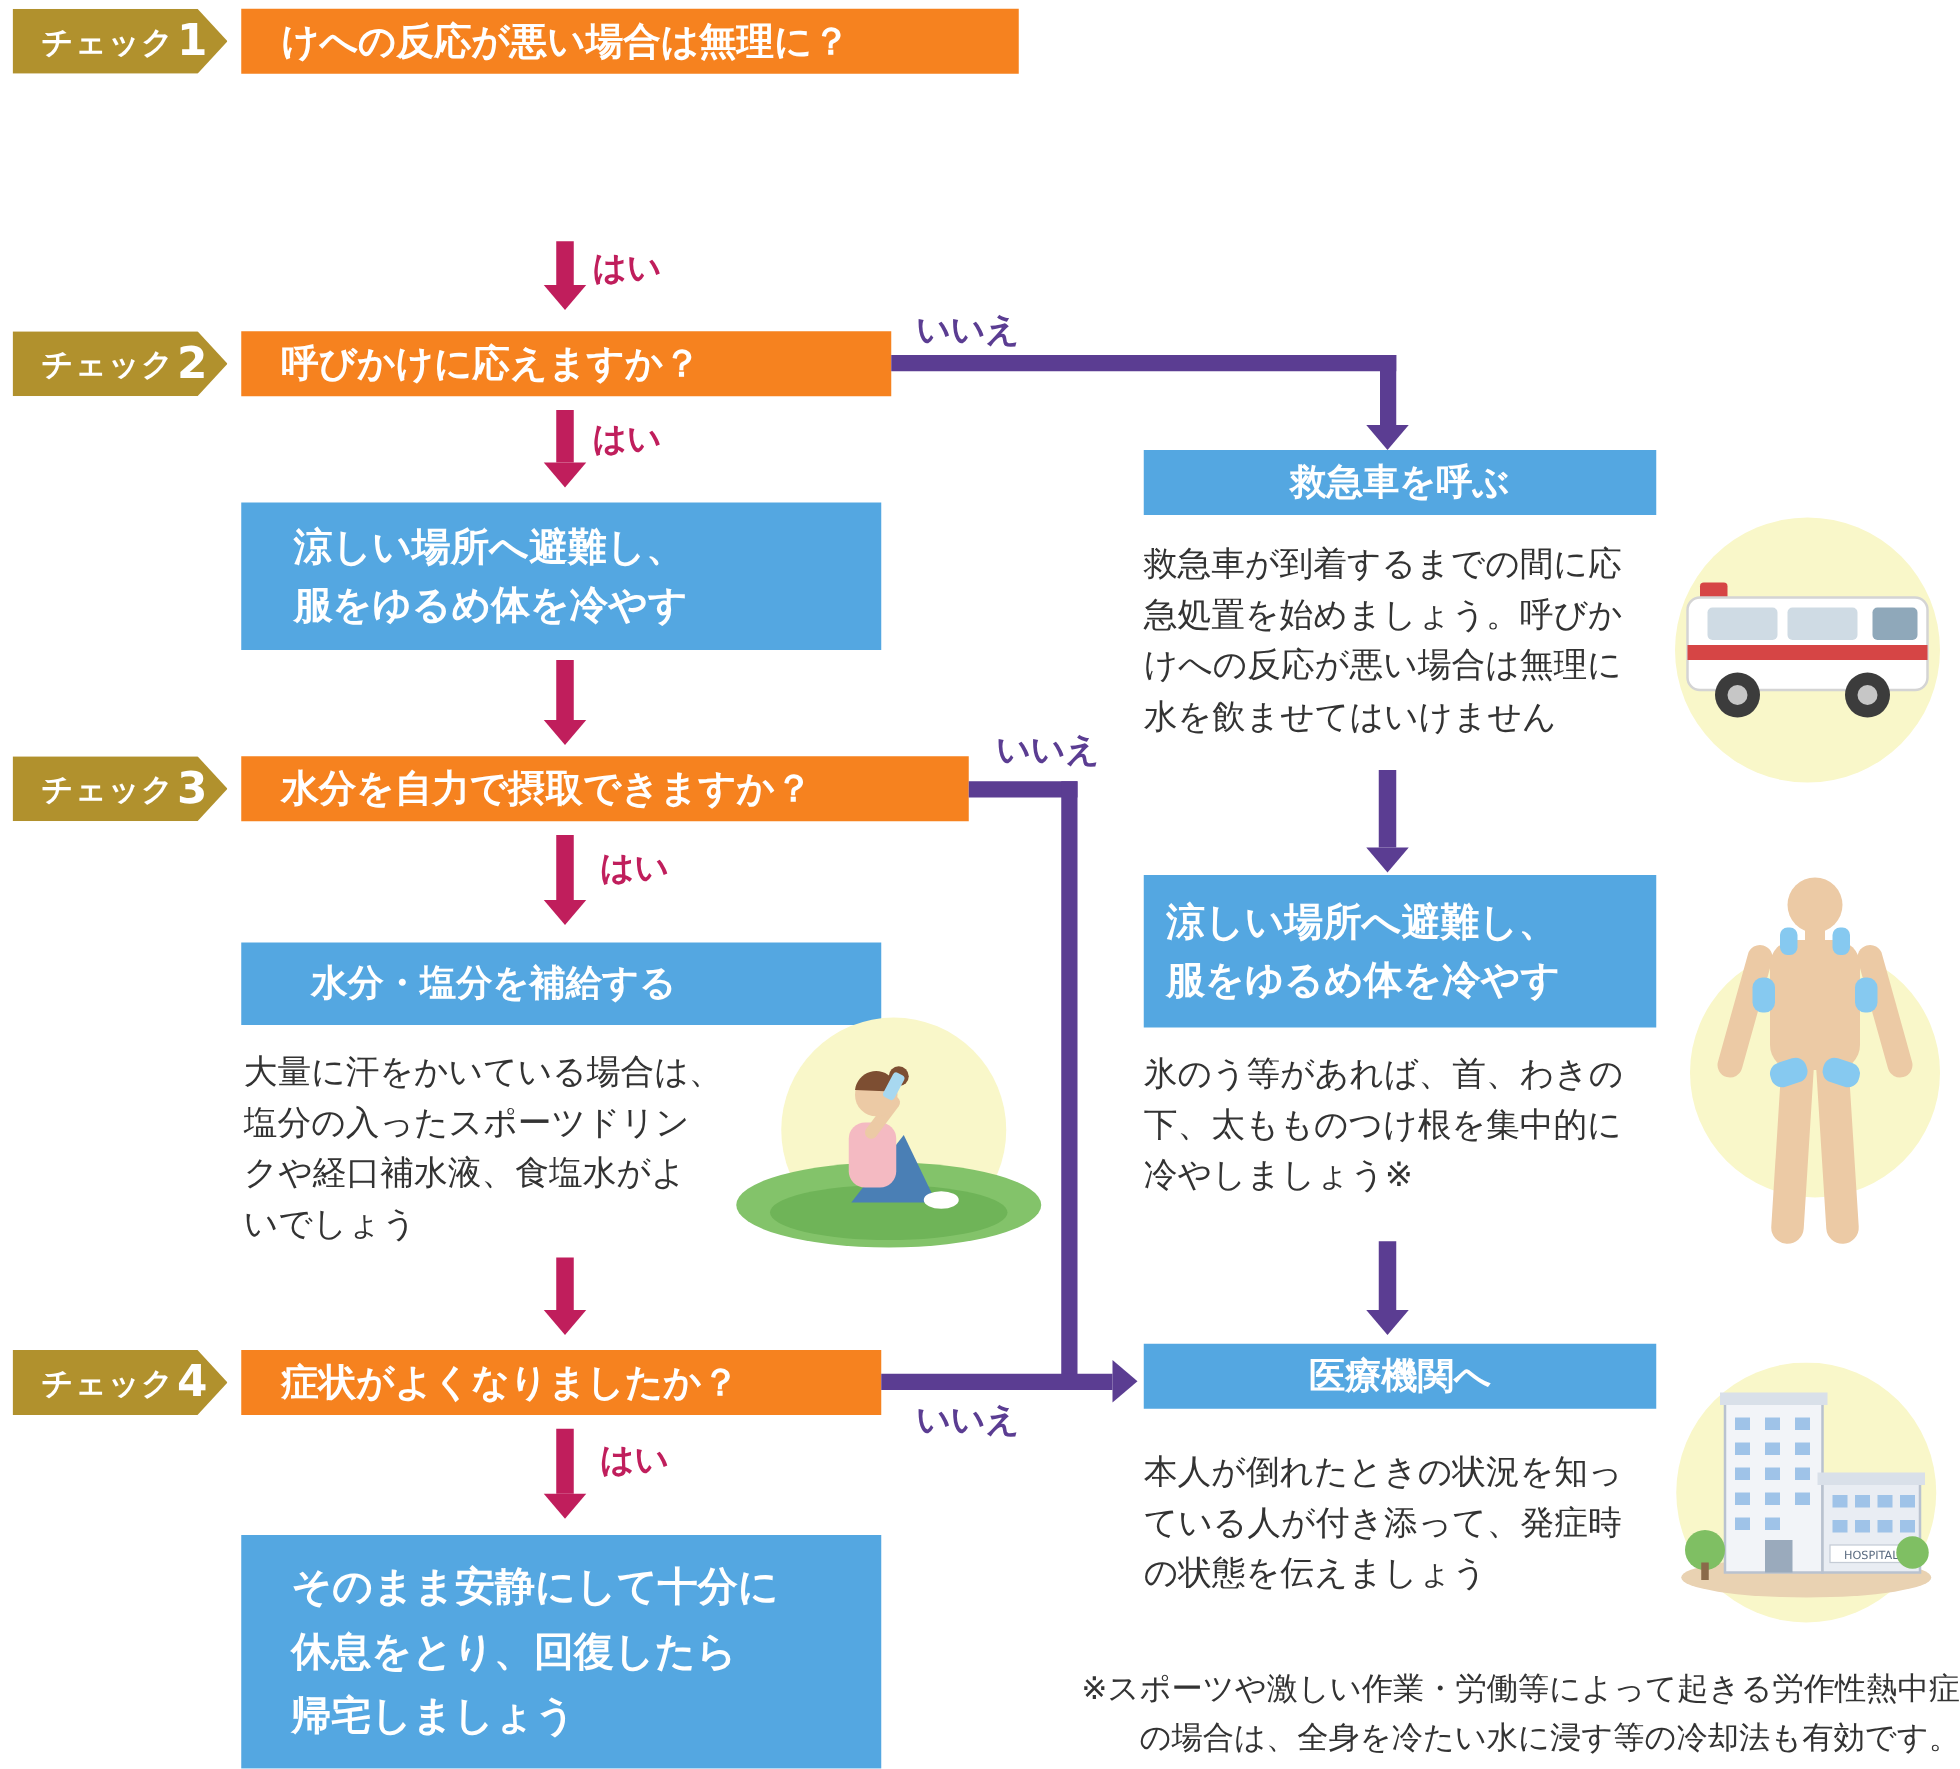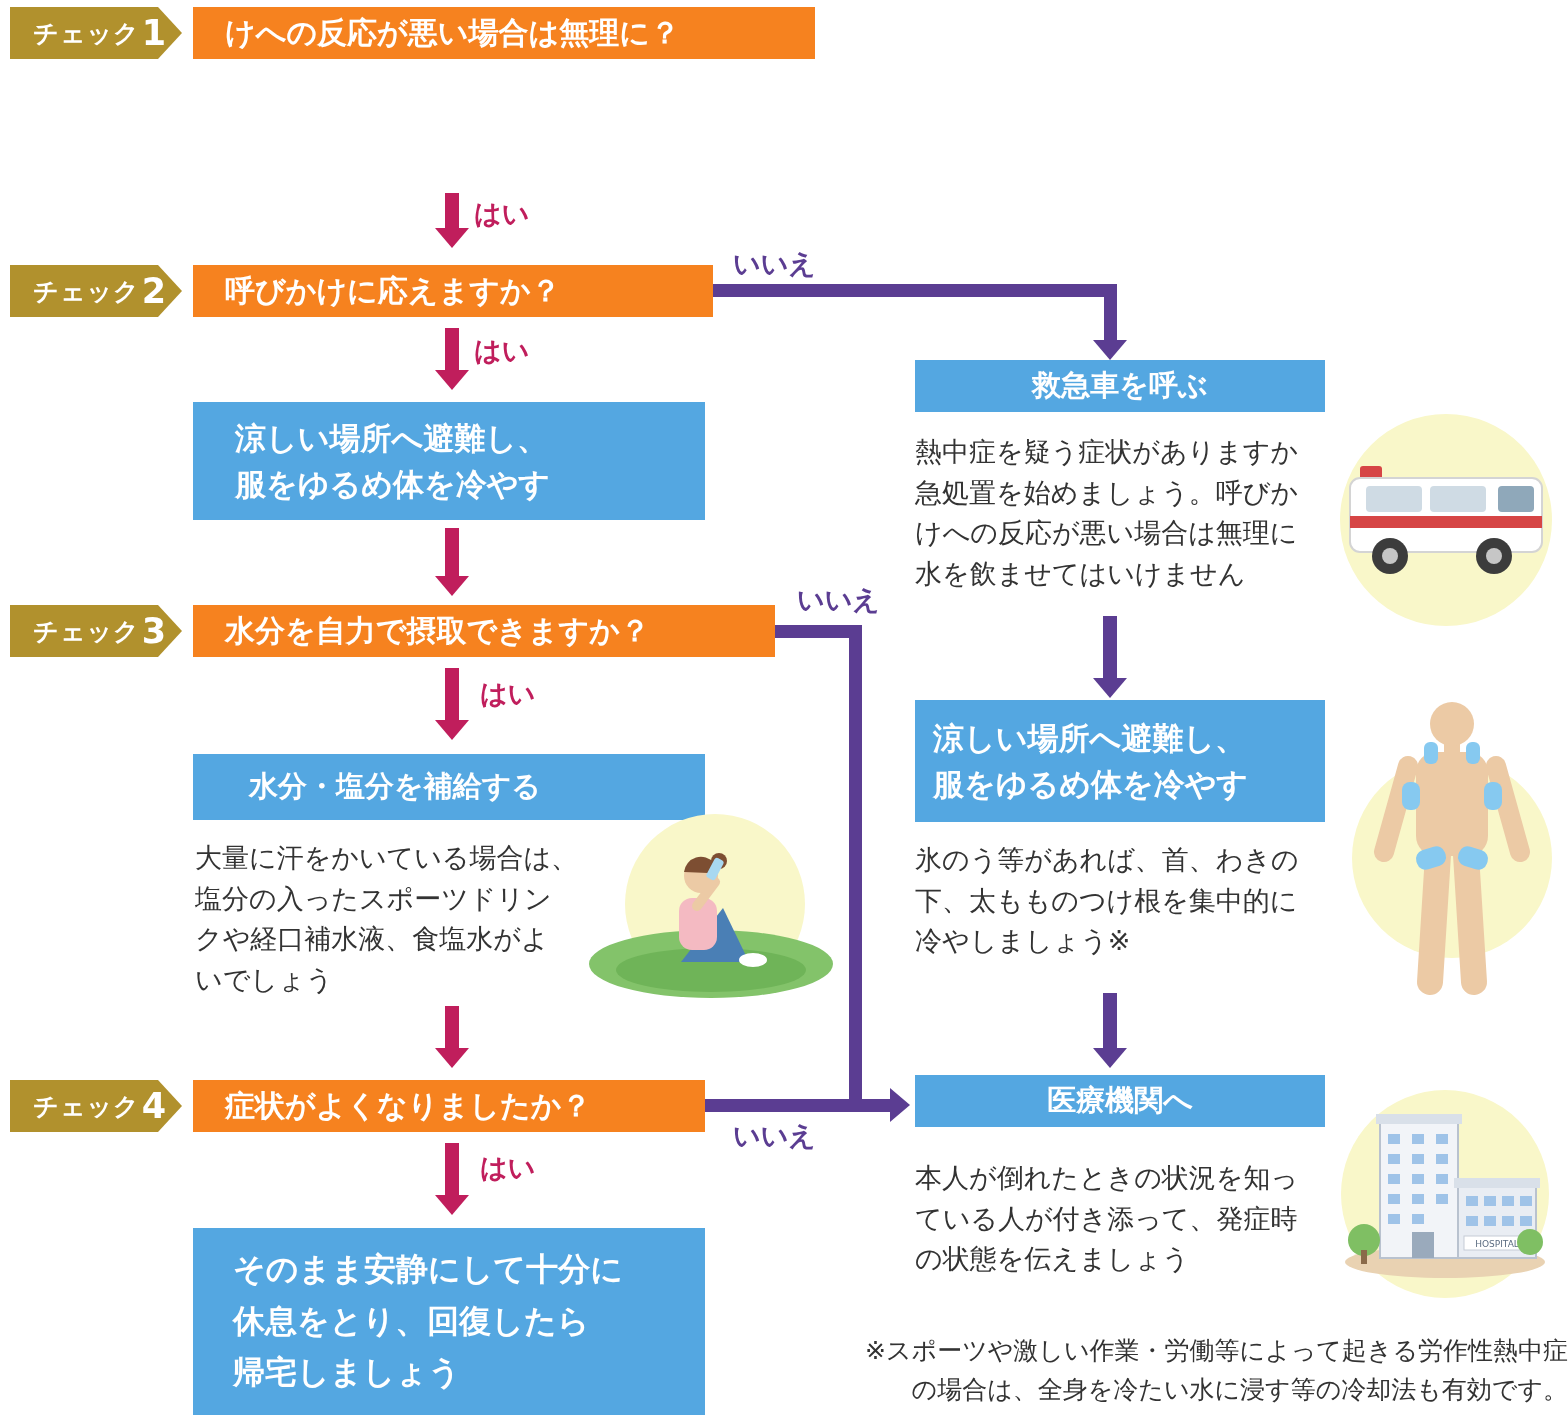--- a/index.html
+++ b/index.html
@@ -163,21 +163,21 @@
 
   <div class="bluebox center" style="left:915px;top:360px;width:410px;height:52px;font-size:29px">
     <span>救急車を呼ぶ</span>
   </div>
 
   <div class="bluebox" style="left:193px;top:1228px;width:512px;height:187px;font-size:32px;line-height:1.62;padding-left:40px">
     <span class="pre">そのまま安静にして十分に
 休息をとり、回復したら
 帰宅しましょう</span>
   </div>
-  <div class="note" style="left:915px;top:432px;width:430px">熱中症を疑う症状がありますか
+  <div class="note" style="left:915px;top:432px;width:430px">救急車が到着するまでの間に応
 急処置を始めましょう。呼びか
 けへの反応が悪い場合は無理に
 水を飲ませてはいけません</div>
 
   <svg class="illo" style="left:1332px;top:410px" width="228" height="220" viewBox="0 0 228 220">
     <circle cx="114" cy="110" r="106" fill="#f9f7c9"></circle>
     <rect x="28" y="56" width="22" height="14" rx="3" fill="#d64545"></rect>
     <rect x="18" y="68" width="192" height="74" rx="10" fill="#ffffff" stroke="#d4d4d4" stroke-width="2"></rect>
     <rect x="18" y="106" width="192" height="12" fill="#d64545"></rect>
     <rect x="34" y="76" width="56" height="26" rx="4" fill="#cfdbe4"></rect>

